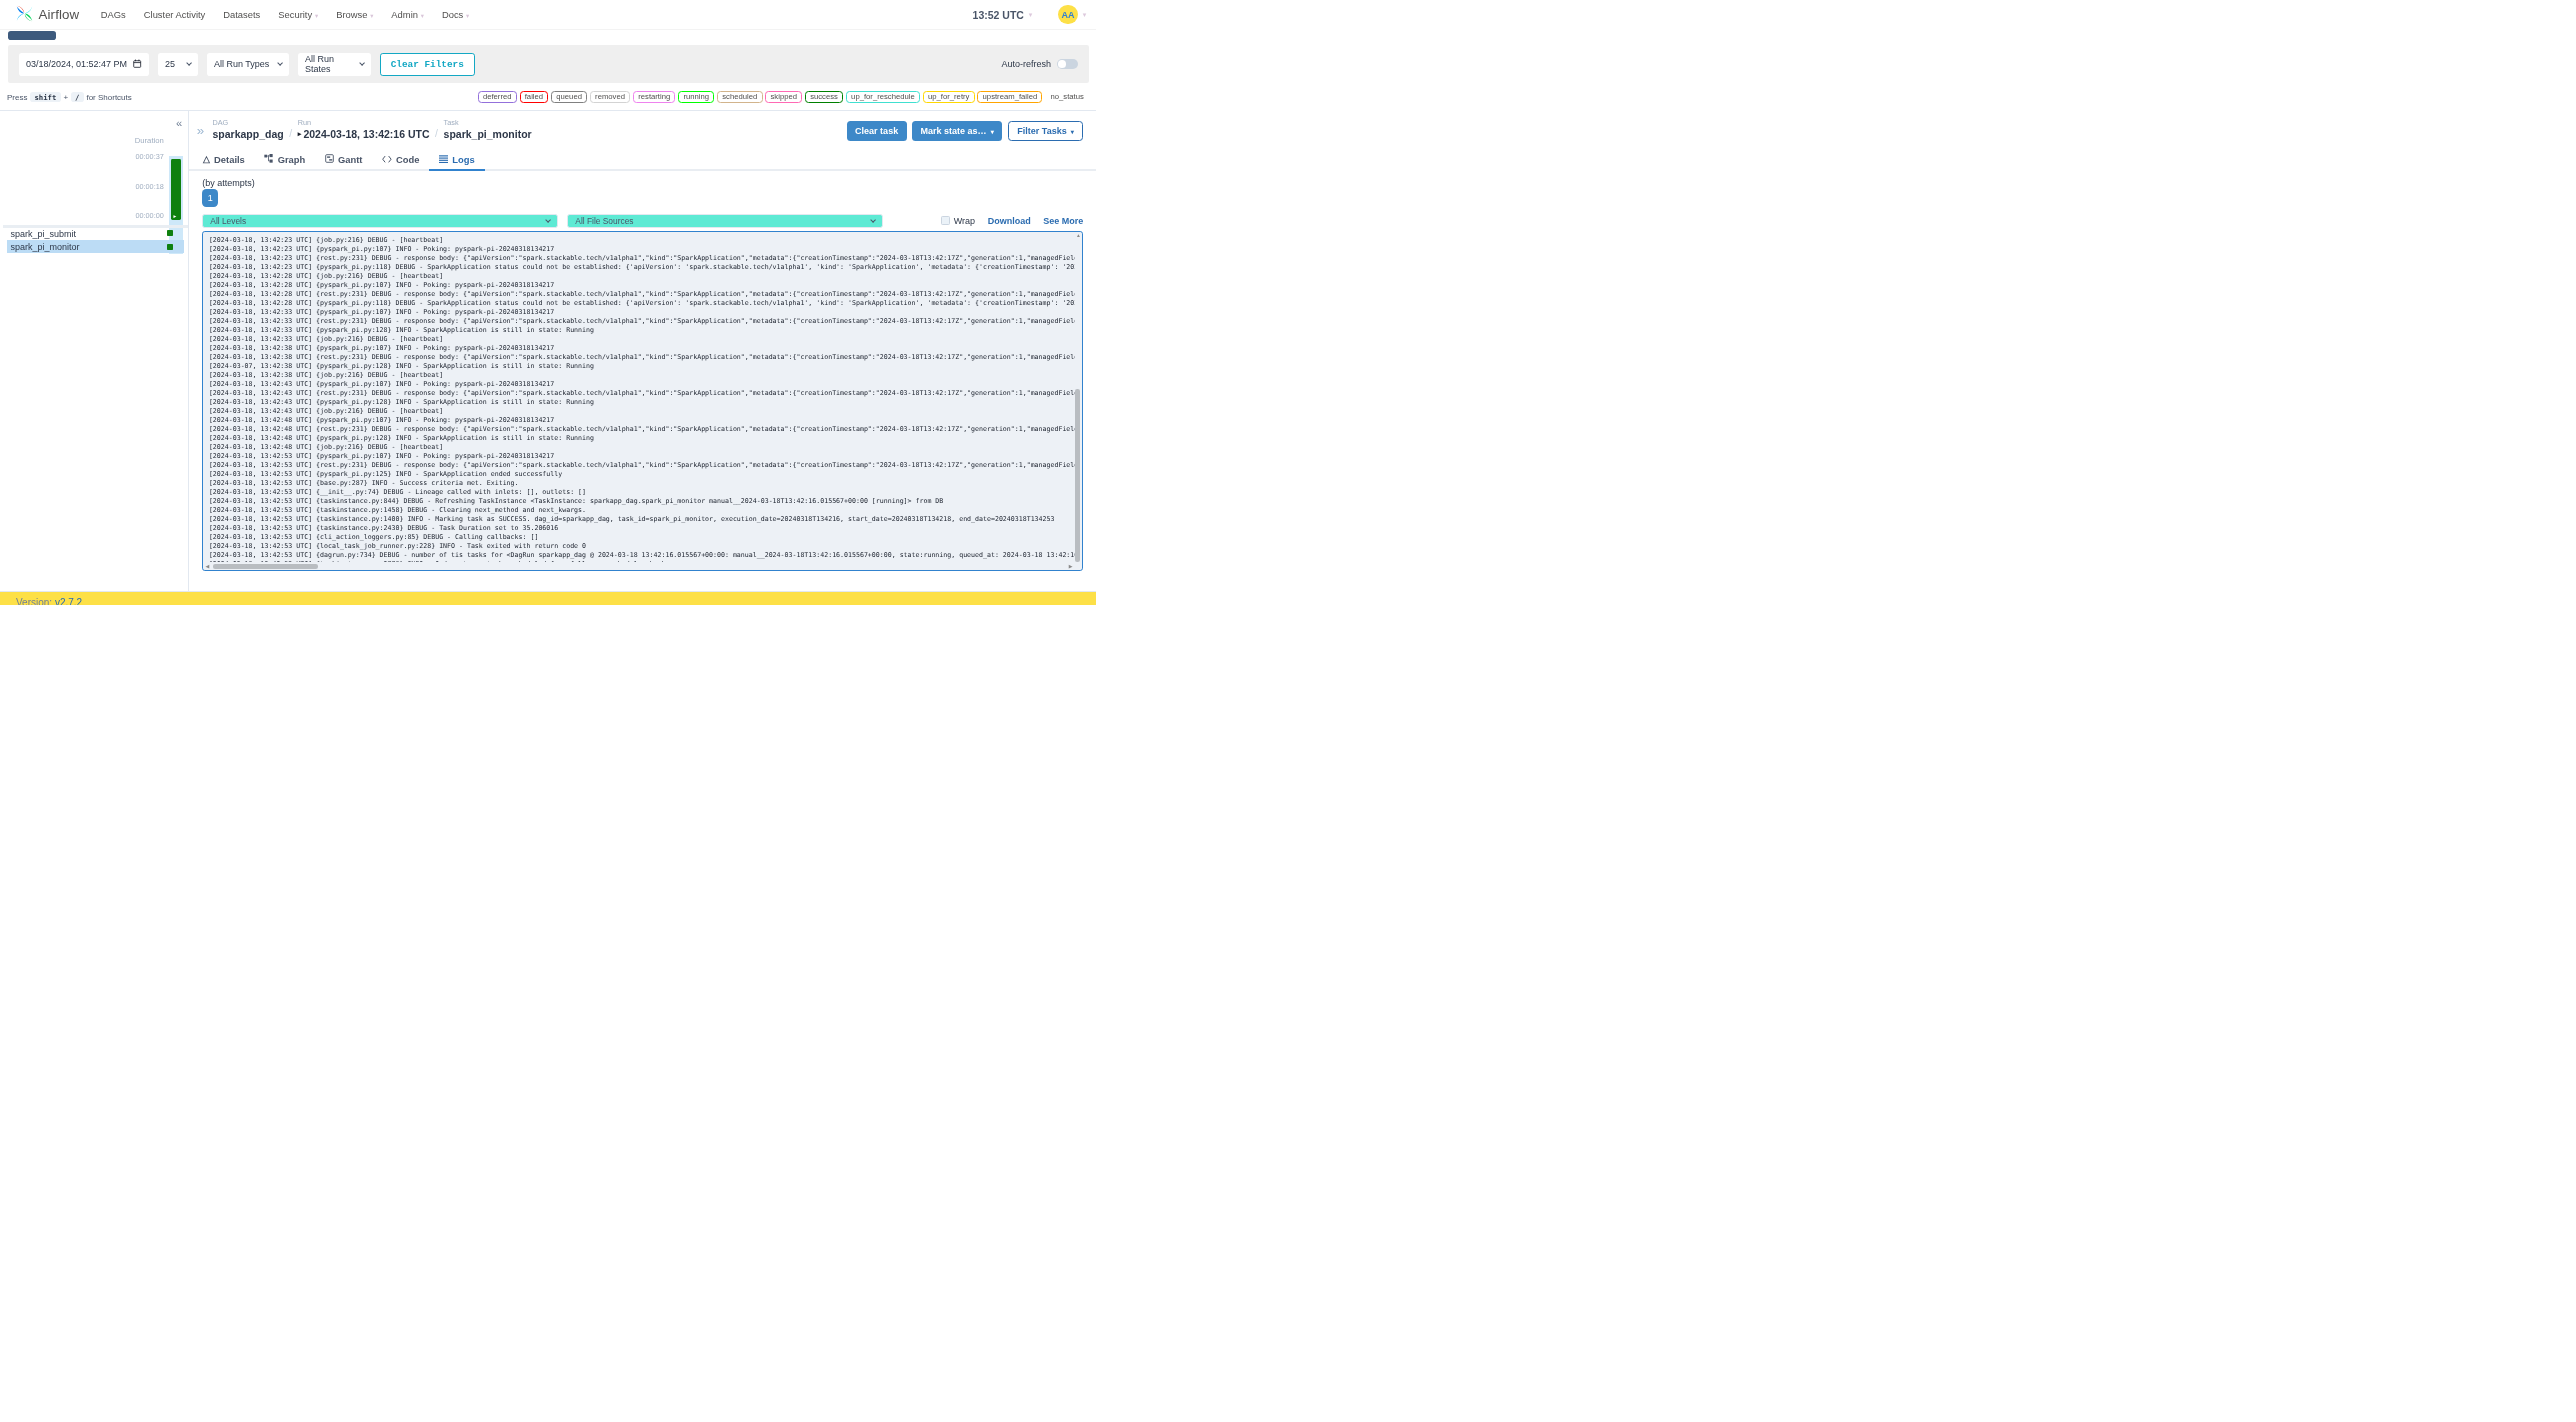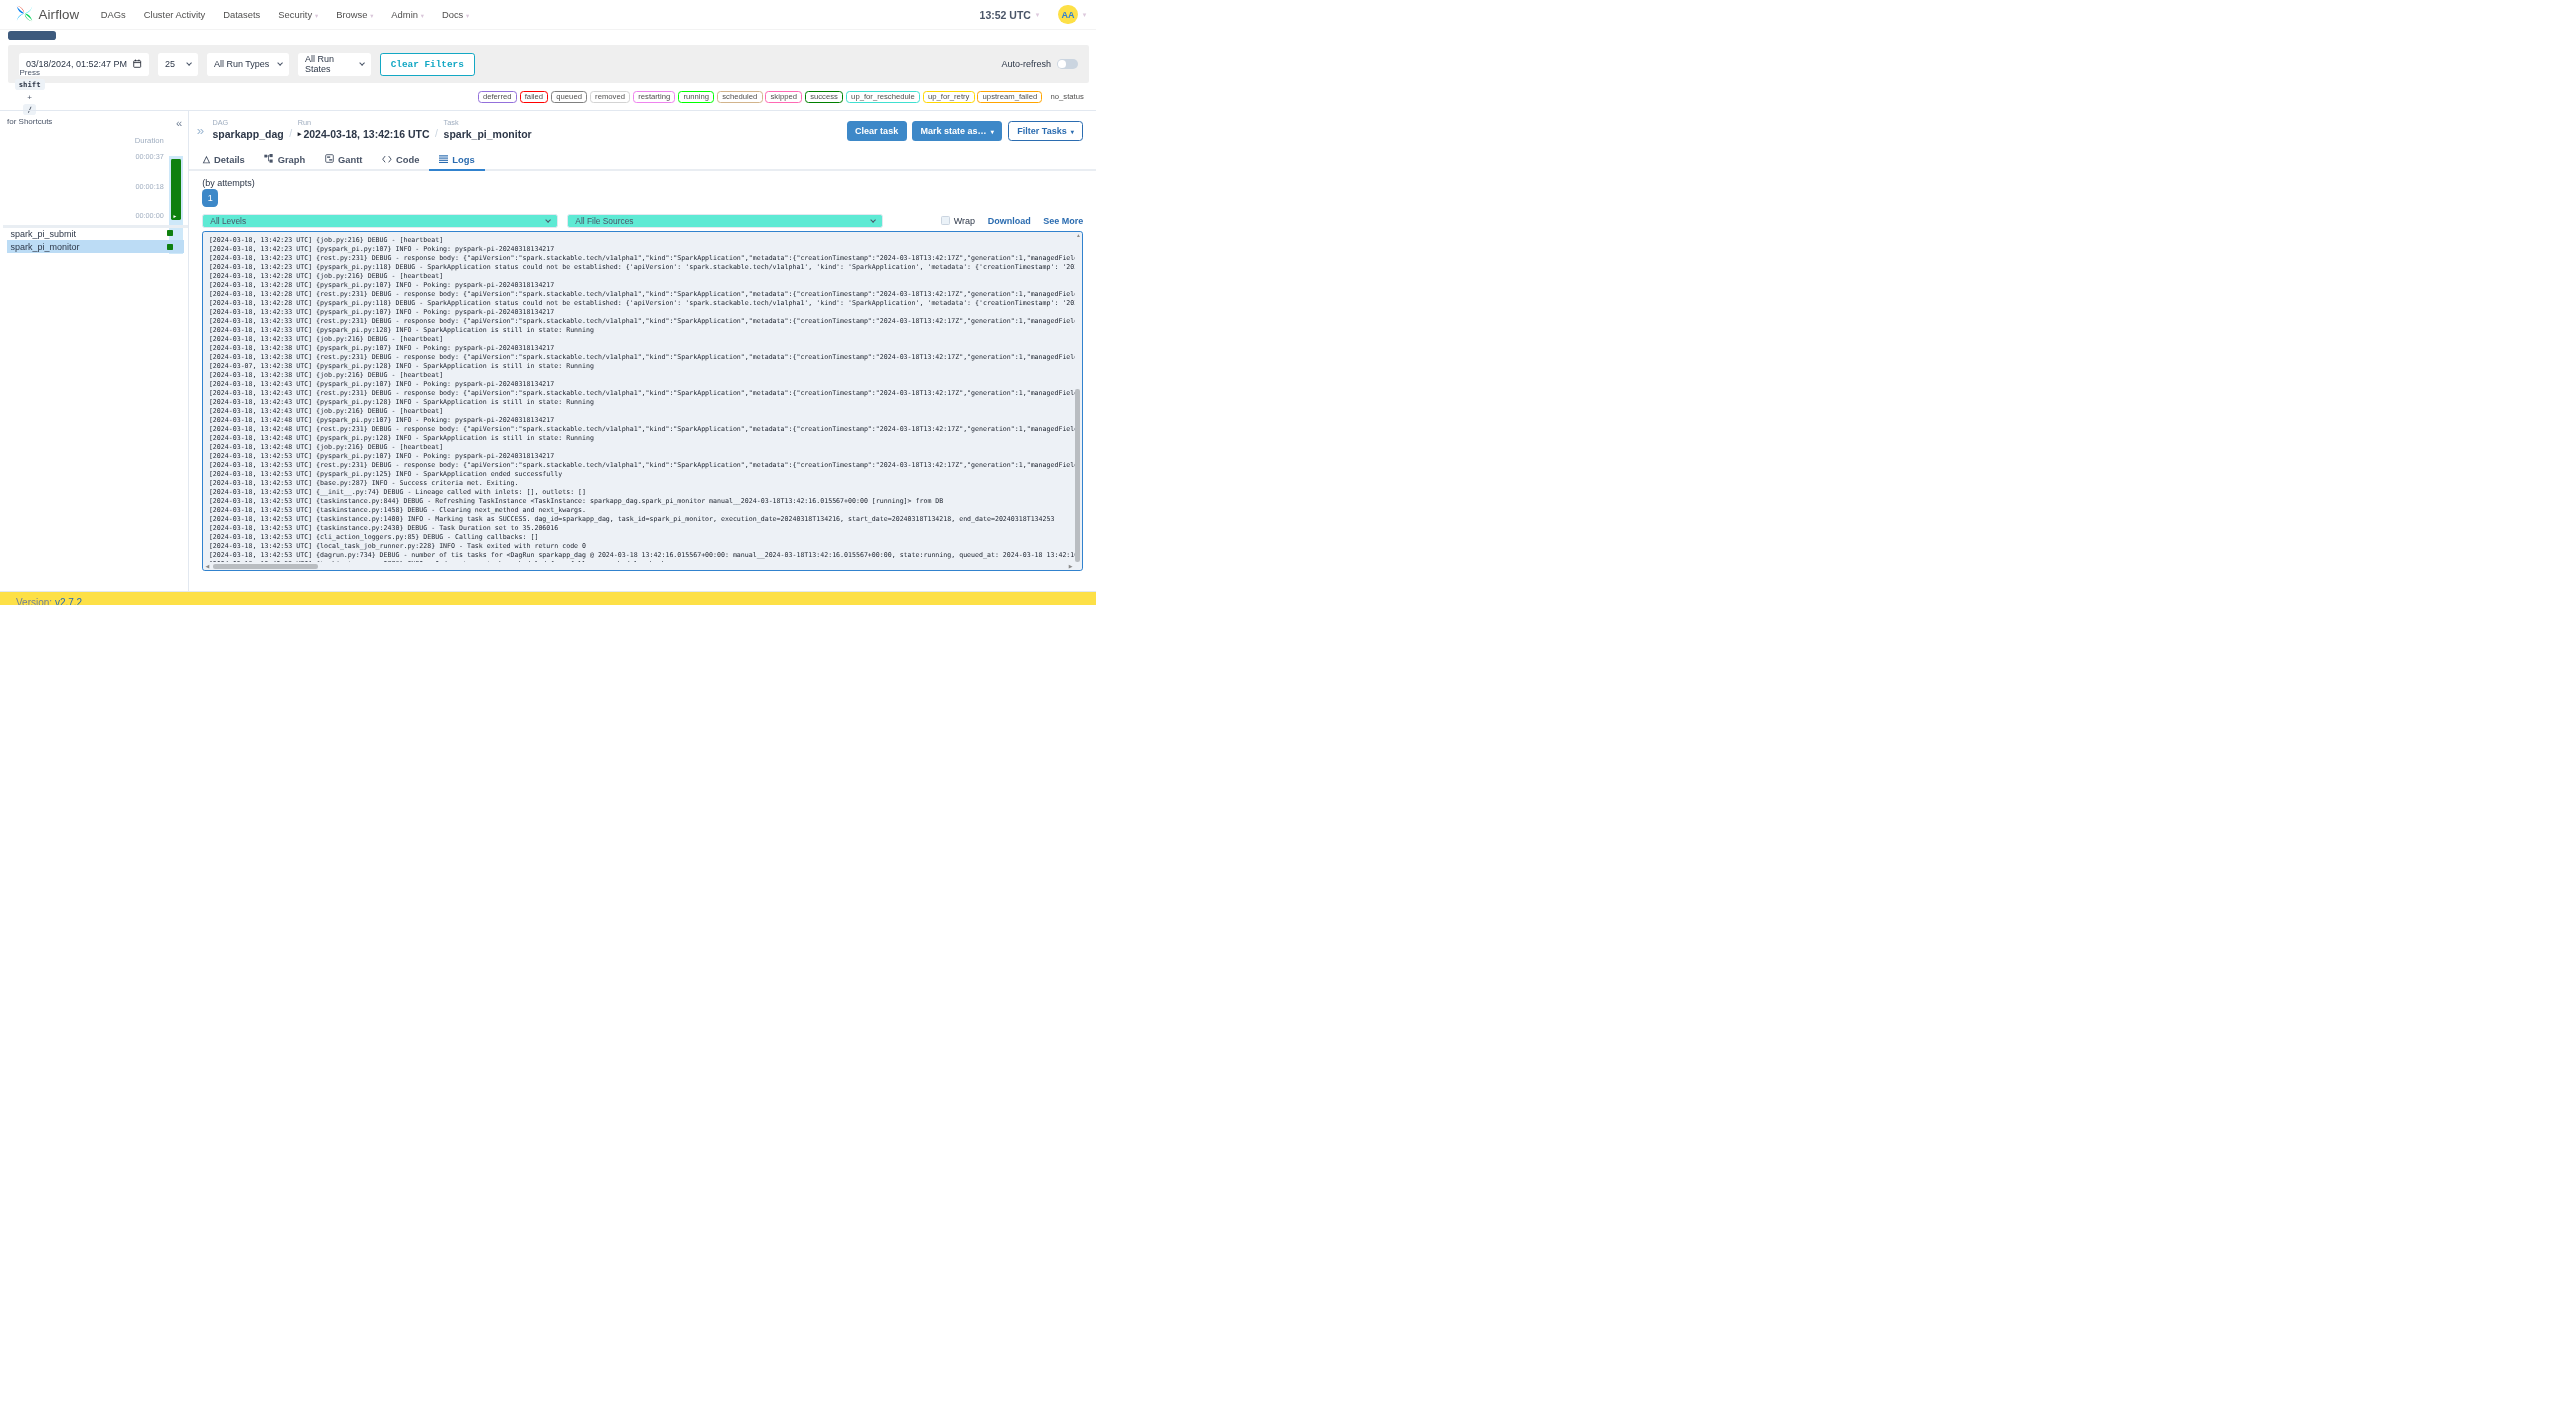--- a/index.html
+++ b/index.html
@@ -15,21 +15,21 @@
   .nav-items { display:flex; align-items:center; margin-left:12.6px; height:100%; }
   .nav-item { display:flex; align-items:center; padding:0 9px; height:100%; font-size:9.4px;
               color:#51504f; text-decoration:none; cursor:pointer; }
   .caret { display:none; font-size:6.3px; color:#d9c6d9; margin-left:2.8px; margin-top:1.4px; }
   .caret.visible { display:inline; }
   .nav-right { margin-left:auto; display:flex; align-items:center; margin-right:9.8px; gap:4.9px; }
   .clock { font-size:10.5px; font-weight:bold; color:#4a5568; cursor:pointer; }
   .pale-caret { font-size:7px; color:#ddc9dd; }
   .avatar { width:19.6px; height:19.6px; border-radius:50%; background:#fde047; color:#2f7fd1;
             font-weight:bold; font-size:9px; display:flex; align-items:center; justify-content:center;
-            margin-left:14px; cursor:pointer; }
+            margin-left:21px; cursor:pointer; }
 
   
   .blue-stub { position:absolute; left:7.7px; top:31px; width:48px; height:9px; background:#3d5a7d; border-radius:2.8px; }
 
   
   .filter-bar { position:absolute; left:7.7px; top:45px; width:1081px; height:38px; background:#efefef;
                 border-radius:2.1px; display:flex; align-items:center; padding:0 11.2px; gap:9px; }
   .control { background:#fff; border-radius:2.8px; height:23px; display:flex; align-items:center;
              font-size:9px; color:#2d3748; padding:0 7px; cursor:pointer; }
   .date-input { width:130px; justify-content:space-between; }
@@ -43,21 +43,21 @@
                    color:#13a8c4; font-weight:bold; font-size:9.4px; cursor:pointer;
                    font-family:Liberation Mono, monospace; }
   .auto-refresh { margin-left:auto; display:flex; align-items:center; gap:5.6px; }
   .auto-refresh-label { font-size:9px; color:#2d3748; }
   .toggle { width:21px; height:10.5px; background:#cbd5e0; border-radius:5.6px; position:relative; cursor:pointer; }
   .toggle .knob { position:absolute; left:1.4px; top:1.4px; width:7.7px; height:7.7px; background:#fff; border-radius:50%; }
 
   
   .shortcut-row { position:absolute; left:0; top:84px; width:100%; height:26px; display:flex;
                   align-items:center; padding:0 7px; }
-  .shortcut-left { font-size:8px; color:#4a5568; display:flex; align-items:center; gap:2.8px;flex-direction:column; }
+  .shortcut-left { font-size:8px; color:#4a5568; display:flex; align-items:center; gap:2.8px; }
   kbd { background:#edf2f7; border-radius:2.8px; padding:0.7px 4.2px; font-family:"DejaVu Sans Mono",monospace;
         font-size:7.3px; font-weight:bold; color:#2d3748; }
   .badges { margin-left:auto; display:flex; align-items:center; gap:2.8px; }
   .badge { border:1.4px solid #888; border-radius:3.5px; background:#fff; padding:0 4.2px; height:12.6px;
            line-height:9.8px; font-size:7.7px; color:#51504f; display:flex; align-items:center; }
   .badge.plain { border-color:transparent; background:transparent; }
 
   
   .main { position:absolute; left:0; top:110px; width:100%; height:481px; border-top:0.7px solid #e2e8f0; }
   .sidebar { position:absolute; left:2.8px; top:0; width:186px; height:100%; border-right:0.7px solid #e2e8f0; }

